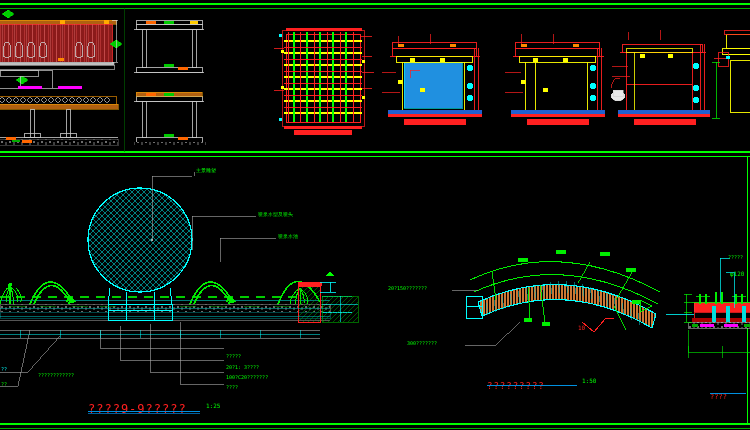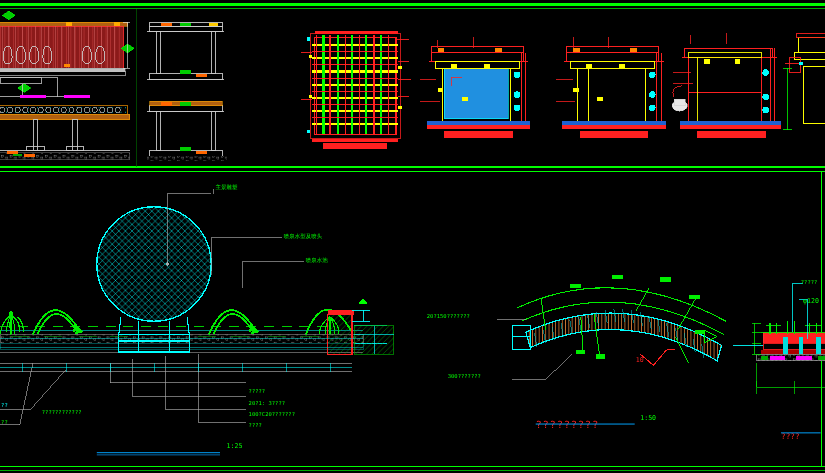--- a/index.html
+++ b/index.html
@@ -694,20 +694,21 @@
   <span class="lbl" style="left:1px;top:381px;font-size:5px;color:#00ff00;">??</span>
 
   <span class="lbl" style="left:388px;top:285px;font-size:5px;color:#00ff00;">20?150???????</span>
   <span class="lbl" style="left:407px;top:340px;font-size:5px;color:#00ff00;">300???????</span>
   <span class="lbl" style="left:578px;top:324px;font-size:6px;color:#ff2020;">10</span>
 
   <span class="lbl" style="left:728px;top:254px;font-size:5px;color:#00ff00;">?????</span>
   <span class="lbl" style="left:730px;top:270px;font-size:6px;color:#00ff00;">φ120</span>
 
   <div style="position:absolute;left:88px;top:398px;">
+    <span class="lbl" style="position:static;font-size:12px;color:#ff2020;letter-spacing:1px;">????9-9?????</span>
     <span class="lbl" style="left:118px;top:4px;font-size:6px;color:#00ff00;">1:25</span>
     <div style="position:absolute;left:0;top:13px;width:112px;height:1px;background:#0090e0;"></div>
     <div style="position:absolute;left:0;top:15px;width:112px;height:1px;background:#005f9e;"></div>
   </div>
 
   <div style="position:absolute;left:487px;top:374px;">
     <span class="lbl" style="position:static;font-size:9px;color:#ff2020;letter-spacing:1px;">?????????</span>
     <span class="lbl" style="left:95px;top:3px;font-size:6px;color:#00ff00;">1:50</span>
     <div style="position:absolute;left:0;top:11px;width:90px;height:1px;background:#0090e0;"></div>
   </div>

